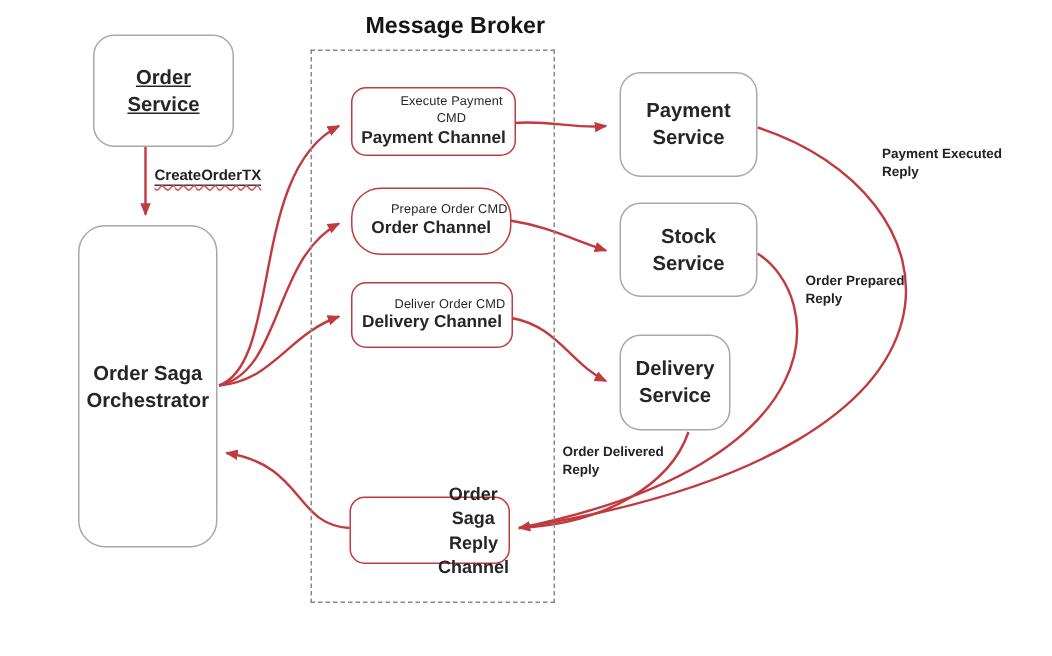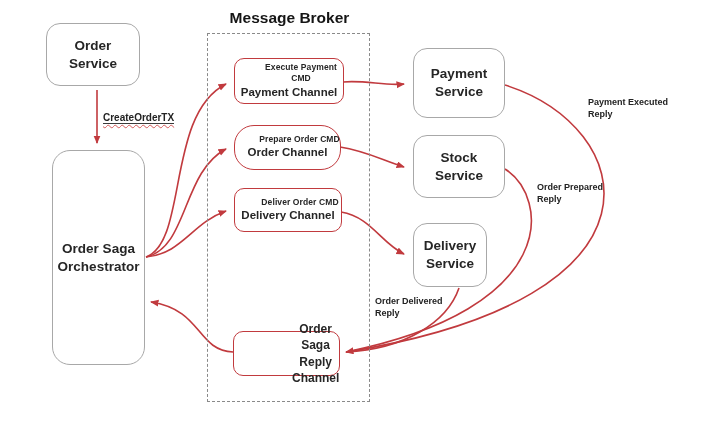--- a/index.html
+++ b/index.html
@@ -12,31 +12,31 @@
   .node{
     position:absolute;background:#fff;border:1.6px solid #a8a8a8;border-radius:14px;
     display:flex;align-items:center;justify-content:center;text-align:center;
     font-size:13.5px;font-weight:700;color:#262626;line-height:1.3;
   }
   .channel{
     position:absolute;background:#fff;border:1.4px solid #c13a3e;border-radius:10px;
     display:flex;flex-direction:column;align-items:center;justify-content:center;
     text-align:center;color:#262626;line-height:1.35;
   }
-  .channel .cmd{font-size:8.5px;font-weight:700;letter-spacing:.1px;padding-left:24px;}
+  .channel .cmd{font-size:8.5px;font-weight:400;letter-spacing:.1px;padding-left:24px;}
   .channel .chname{font-size:11.5px;font-weight:700;}
   .channel.reply{align-items:flex-start;padding-left:13px;box-sizing:border-box;}
   .channel.reply .chname{font-size:12px;margin-left:45px;}
 
   .broker-box{
     position:absolute;left:207px;top:33px;width:161px;height:367px;
     border:1.6px dashed #8a8a8a;background:transparent;
   }
   .broker-title{
-    position:absolute;left:209px;top:9px;width:161px;text-align:center;
+    position:absolute;left:223px;top:9px;width:161px;text-align:center;
     font-size:15.5px;font-weight:700;color:#151515;
   }
 
   .edge-label{
     position:absolute;font-size:9px;font-weight:700;color:#232323;line-height:1.35;
   }
   .tx-label{
     position:absolute;left:103px;top:112px;font-size:10px;font-weight:700;color:#232323;
   }
   .tx-label span{
@@ -74,21 +74,21 @@
       <path d="M505,169 C549,197 562,308 346,352"></path>
       <path d="M459,288 C447,323 404,349 346,352"></path>
 
       <path d="M233,352 C196,350 203,310 151,302" marker-end="url(#arr)"></path>
     </g>
   </svg>
 
   <div class="broker-box"></div>
   <div class="broker-title">Message Broker</div>
 
-  <div class="node" style="left:46px;top:23px;width:94px;height:63px;padding:0 16px;box-sizing:border-box;">
+  <div class="node" style="left:62px;top:23px;width:94px;height:75px;padding:0 16px;box-sizing:border-box;text-decoration:underline;">
     <span>Order Service</span>
   </div>
 
   <div class="node" style="left:52px;top:150px;width:93px;height:215px;border-radius:18px;padding:0 8px;box-sizing:border-box;">
     <span>Order Saga Orchestrator</span>
   </div>
 
   <div class="node" style="left:413px;top:48px;width:92px;height:70px;padding:0 14px;box-sizing:border-box;">
     <span>Payment Service</span>
   </div>

